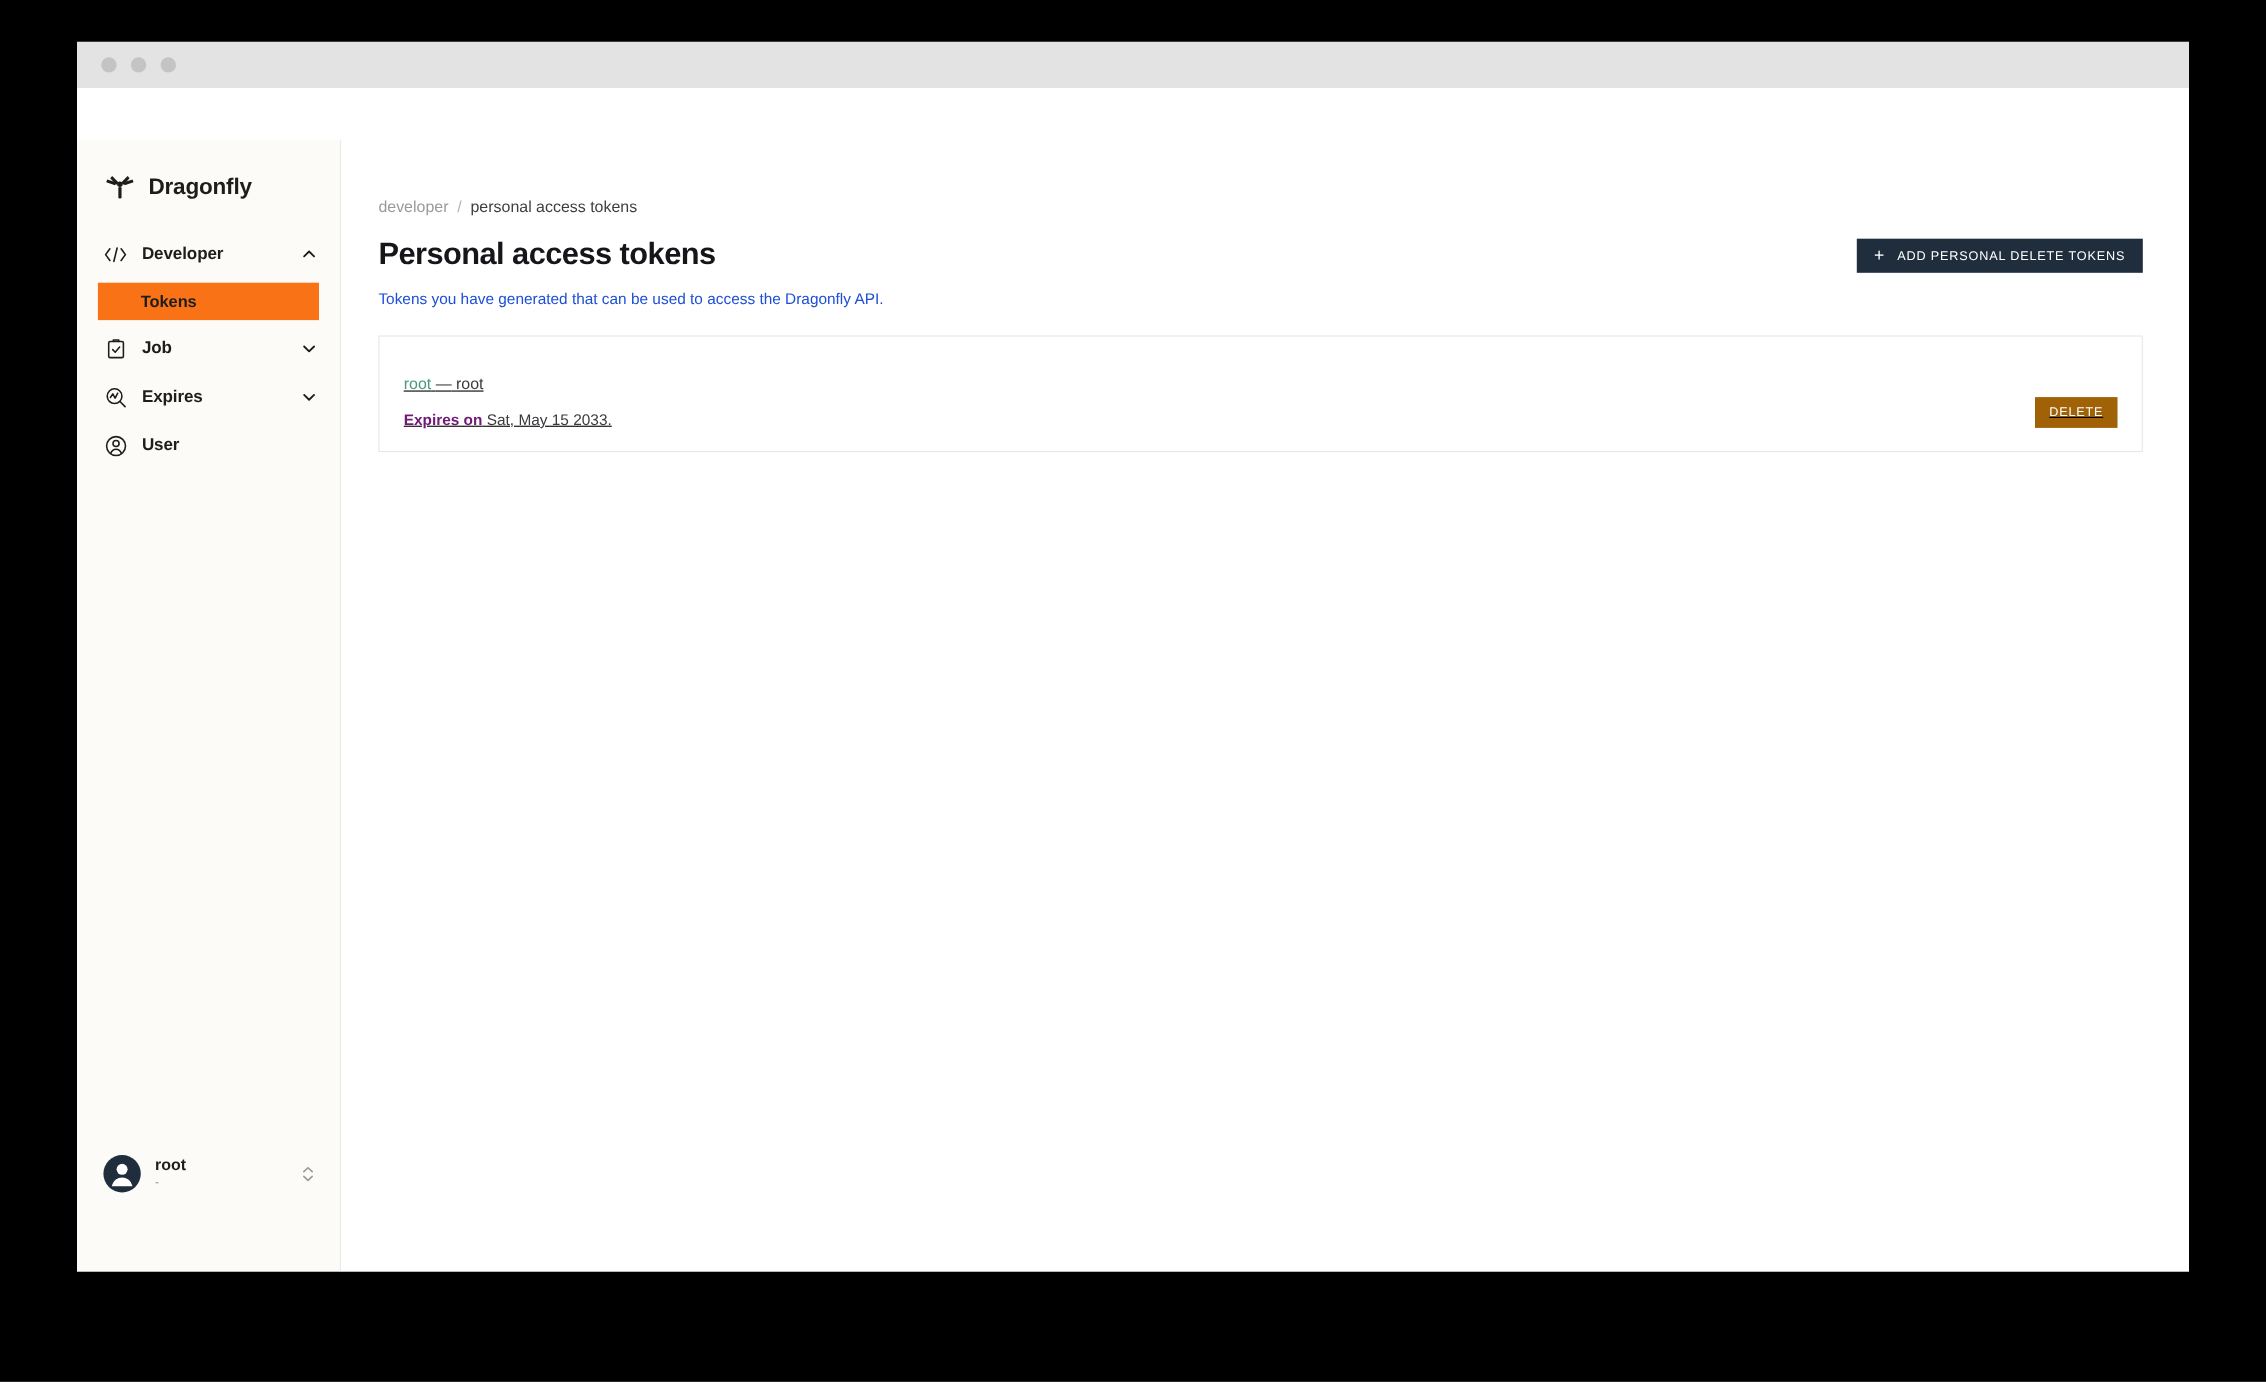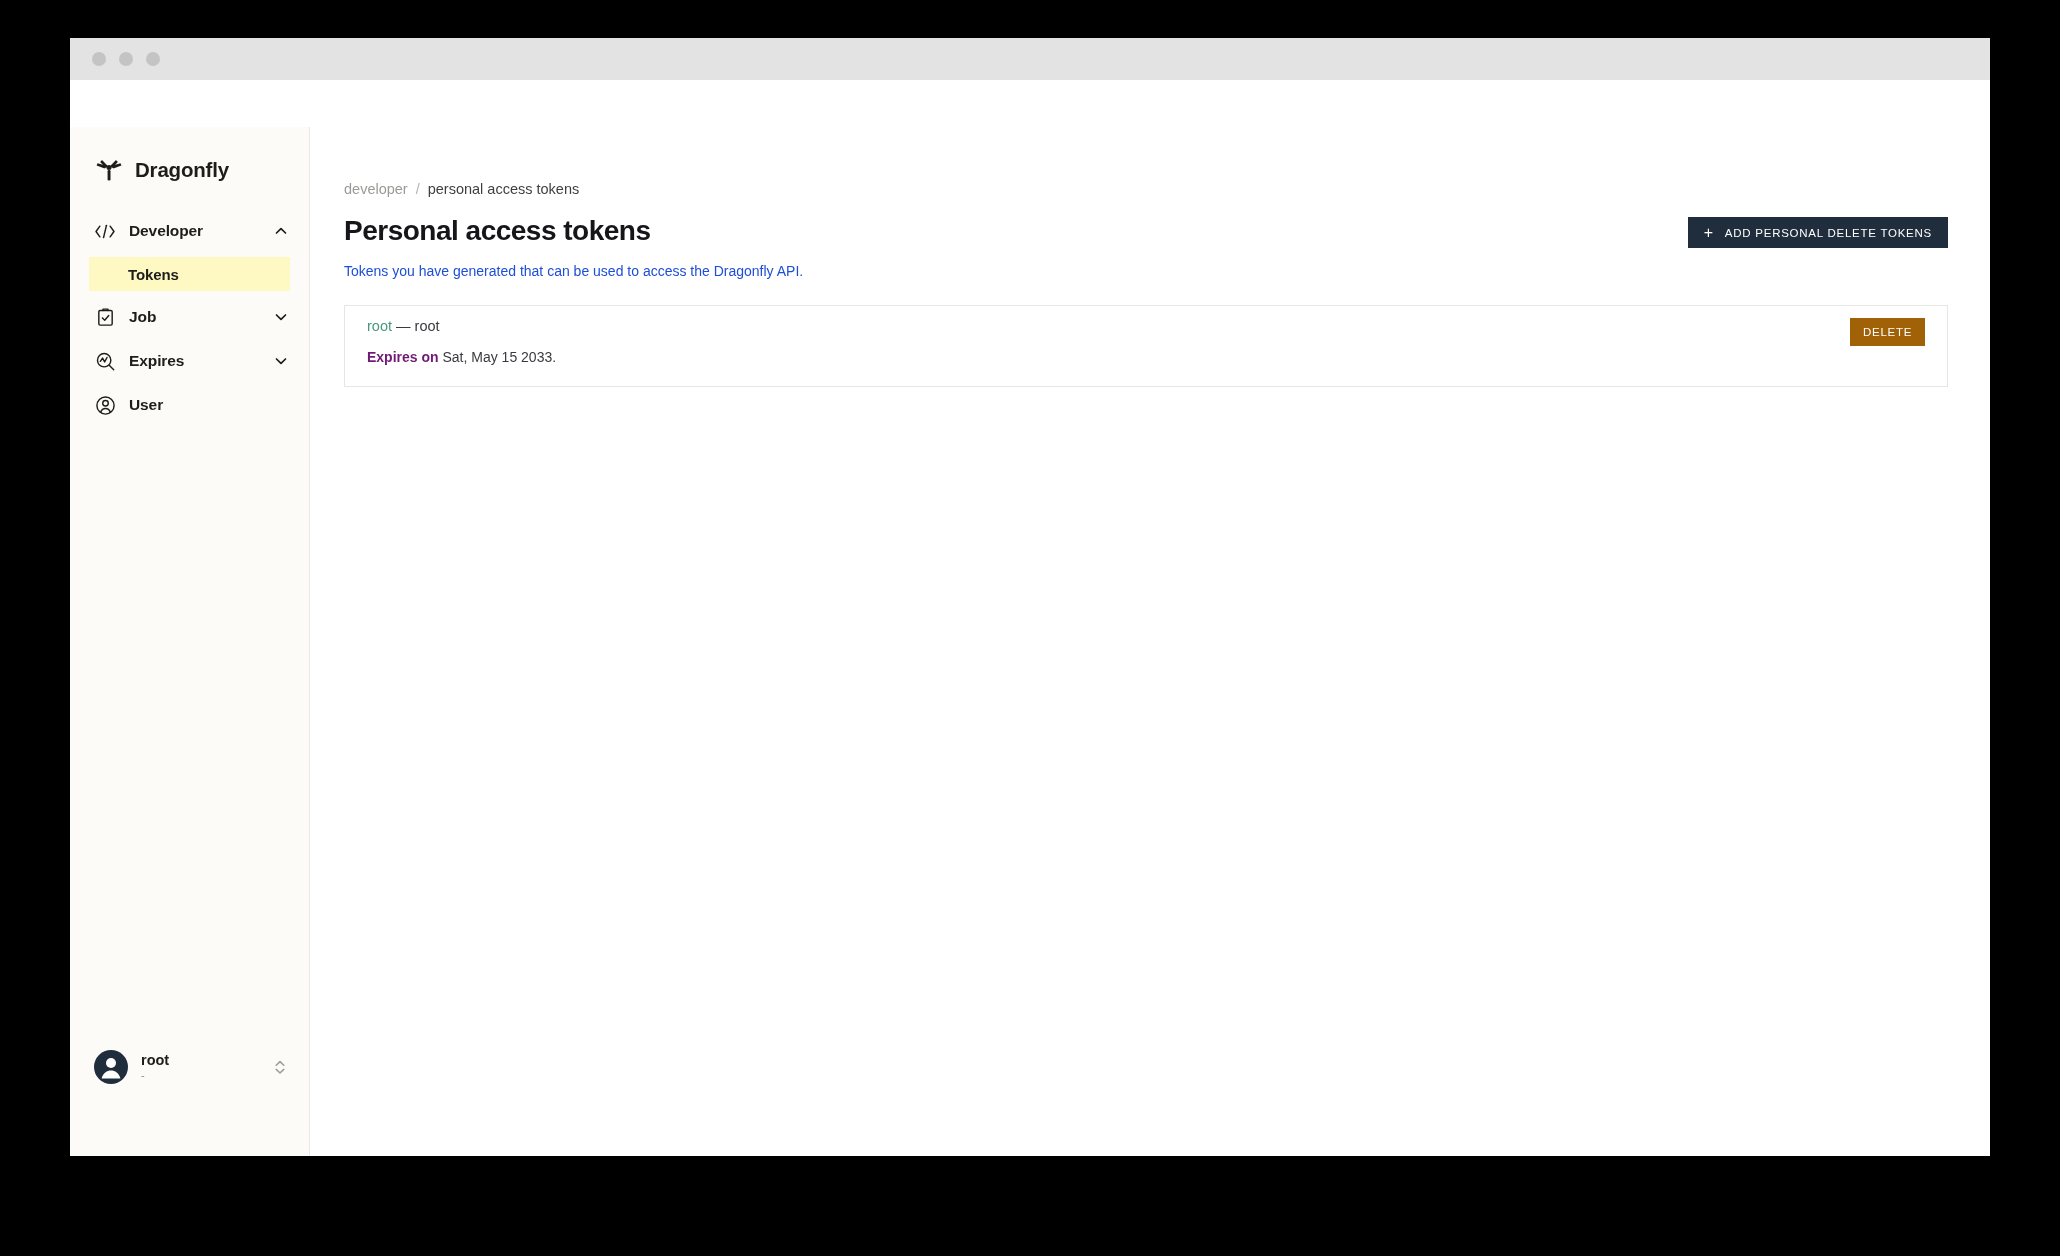--- a/index.html
+++ b/index.html
@@ -114,21 +114,21 @@
   .nav-sub {
     display: flex;
     align-items: center;
     height: 34px;
     margin: 4px 19px 4px 19px;
     padding-left: 39px;
     box-sizing: border-box;
     cursor: pointer;
   }
   .nav-sub.active {
-    background: #fef9c3;
+    background: #f97316;
   }
   .nav-sub-label {
     font-size: 15px;
     font-weight: bold;
     color: #1d1d1b;
     letter-spacing: -0.1px;
   }
 
   .sidebar-spacer { flex: 1 1 auto; }
 
@@ -225,25 +225,26 @@
   }
   .subtitle {
     font-size: 14px;
     color: #1d4ed8;
     margin-bottom: 26px;
   }
 
   .card {
     border: 1px solid #e6e6e4;
     background: #ffffff;
-    padding: 12px 22px 21px 22px;
-    display: flex;
-    align-items: flex-start;
+    padding: 36px 22px 21px 22px;
+    display: flex;
+    align-items: flex-end;
     justify-content: space-between;
     box-sizing: border-box;
+    text-decoration: underline;
   }
   .card-left { min-width: 0; }
   .token-line {
     font-size: 14.5px;
     color: #32323a;
     margin-bottom: 15px;
   }
   .token-name { color: #46987f; }
   .token-dash { color: #3a3a3f; }
   .expiry-line {

